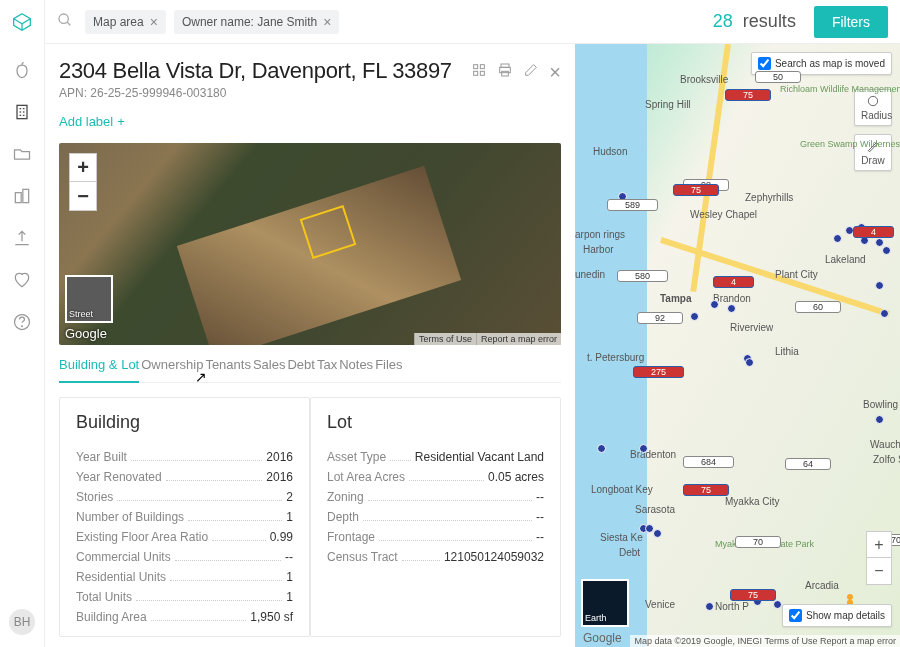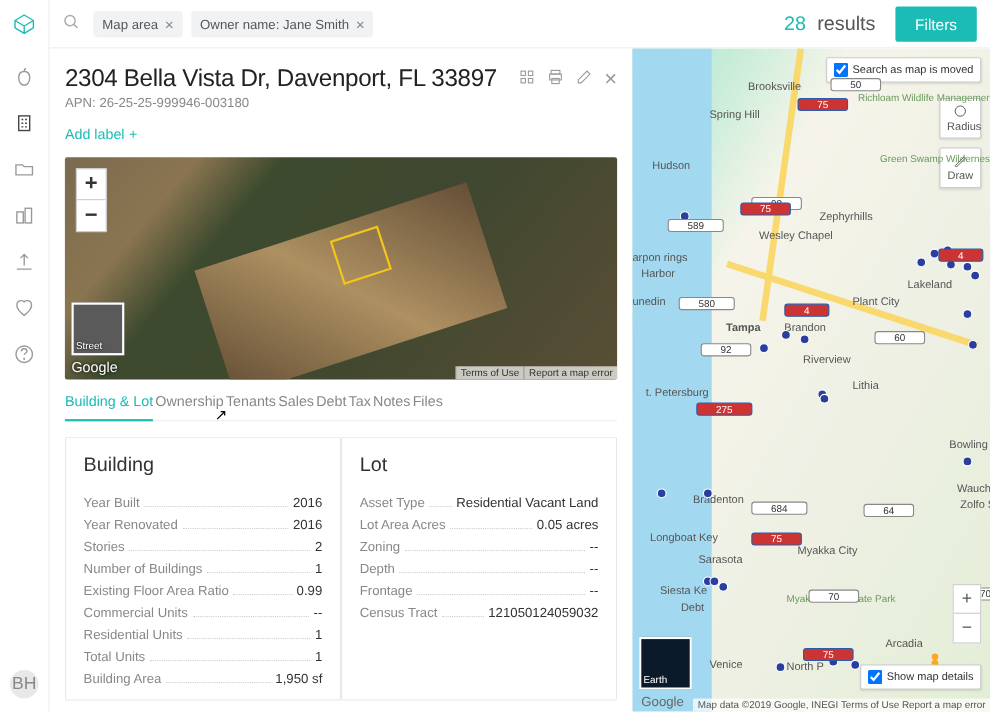--- a/index.html
+++ b/index.html
@@ -4,21 +4,21 @@
 <style>
 * { box-sizing: border-box; margin: 0; padding: 0; }
 body { font-family: -apple-system, BlinkMacSystemFont, "Segoe UI", Helvetica, Arial, sans-serif; font-size: 13px; color: #333; background: #fff; width: 900px; height: 647px; overflow: hidden; }
 .app { display: flex; height: 100%; }
 .sidenav { width: 45px; background: #fff; border-right: 1px solid #eee; display: flex; flex-direction: column; align-items: center; padding-top: 12px; gap: 22px; }
 .sidenav .nav-icon { width: 20px; height: 20px; display: flex; align-items: center; justify-content: center; color: #999; cursor: pointer; }
 .sidenav .nav-icon.active { color: #444; }
 .sidenav .nav-icon svg { width: 20px; height: 20px; }
 .sidenav .logo { color: #1bbcb6; margin-bottom: 6px; }
 .sidenav .spacer { flex: 1; }
-.sidenav .avatar { width: 26px; height: 26px; border-radius: 50%; background: #e8e8e8; color: #888; font-size: 16px; display: flex; align-items: center; justify-content: center; margin-bottom: 12px; }
+.sidenav .avatar { width: 26px; height: 26px; border-radius: 50%; background: #e8e8e8; color: #888; font-size: 12px; display: flex; align-items: center; justify-content: center; margin-bottom: 12px; }
 .main { flex: 1; display: flex; flex-direction: column; }
 .topbar { height: 44px; display: flex; align-items: center; padding: 0 12px; border-bottom: 1px solid #eee; gap: 8px; }
 .search-icon { color: #aaa; margin-right: 4px; }
 .chip { background: #f1f2f3; border-radius: 3px; padding: 4px 8px; display: flex; align-items: center; gap: 6px; font-size: 12px; color: #555; }
 .chip .x { color: #888; cursor: pointer; font-size: 14px; }
 .topbar .flexfill { flex: 1; }
 .results-count { color: #1bbcb6; font-size: 18px; font-weight: 400; margin-right: 2px; }
 .results-label { color: #555; font-size: 18px; margin-right: 10px; }
 .filters-btn { background: #1bbcb6; color: #fff; border: none; padding: 8px 18px; font-size: 14px; cursor: pointer; border-radius: 2px; }
 .content { flex: 1; display: flex; overflow: hidden; }

